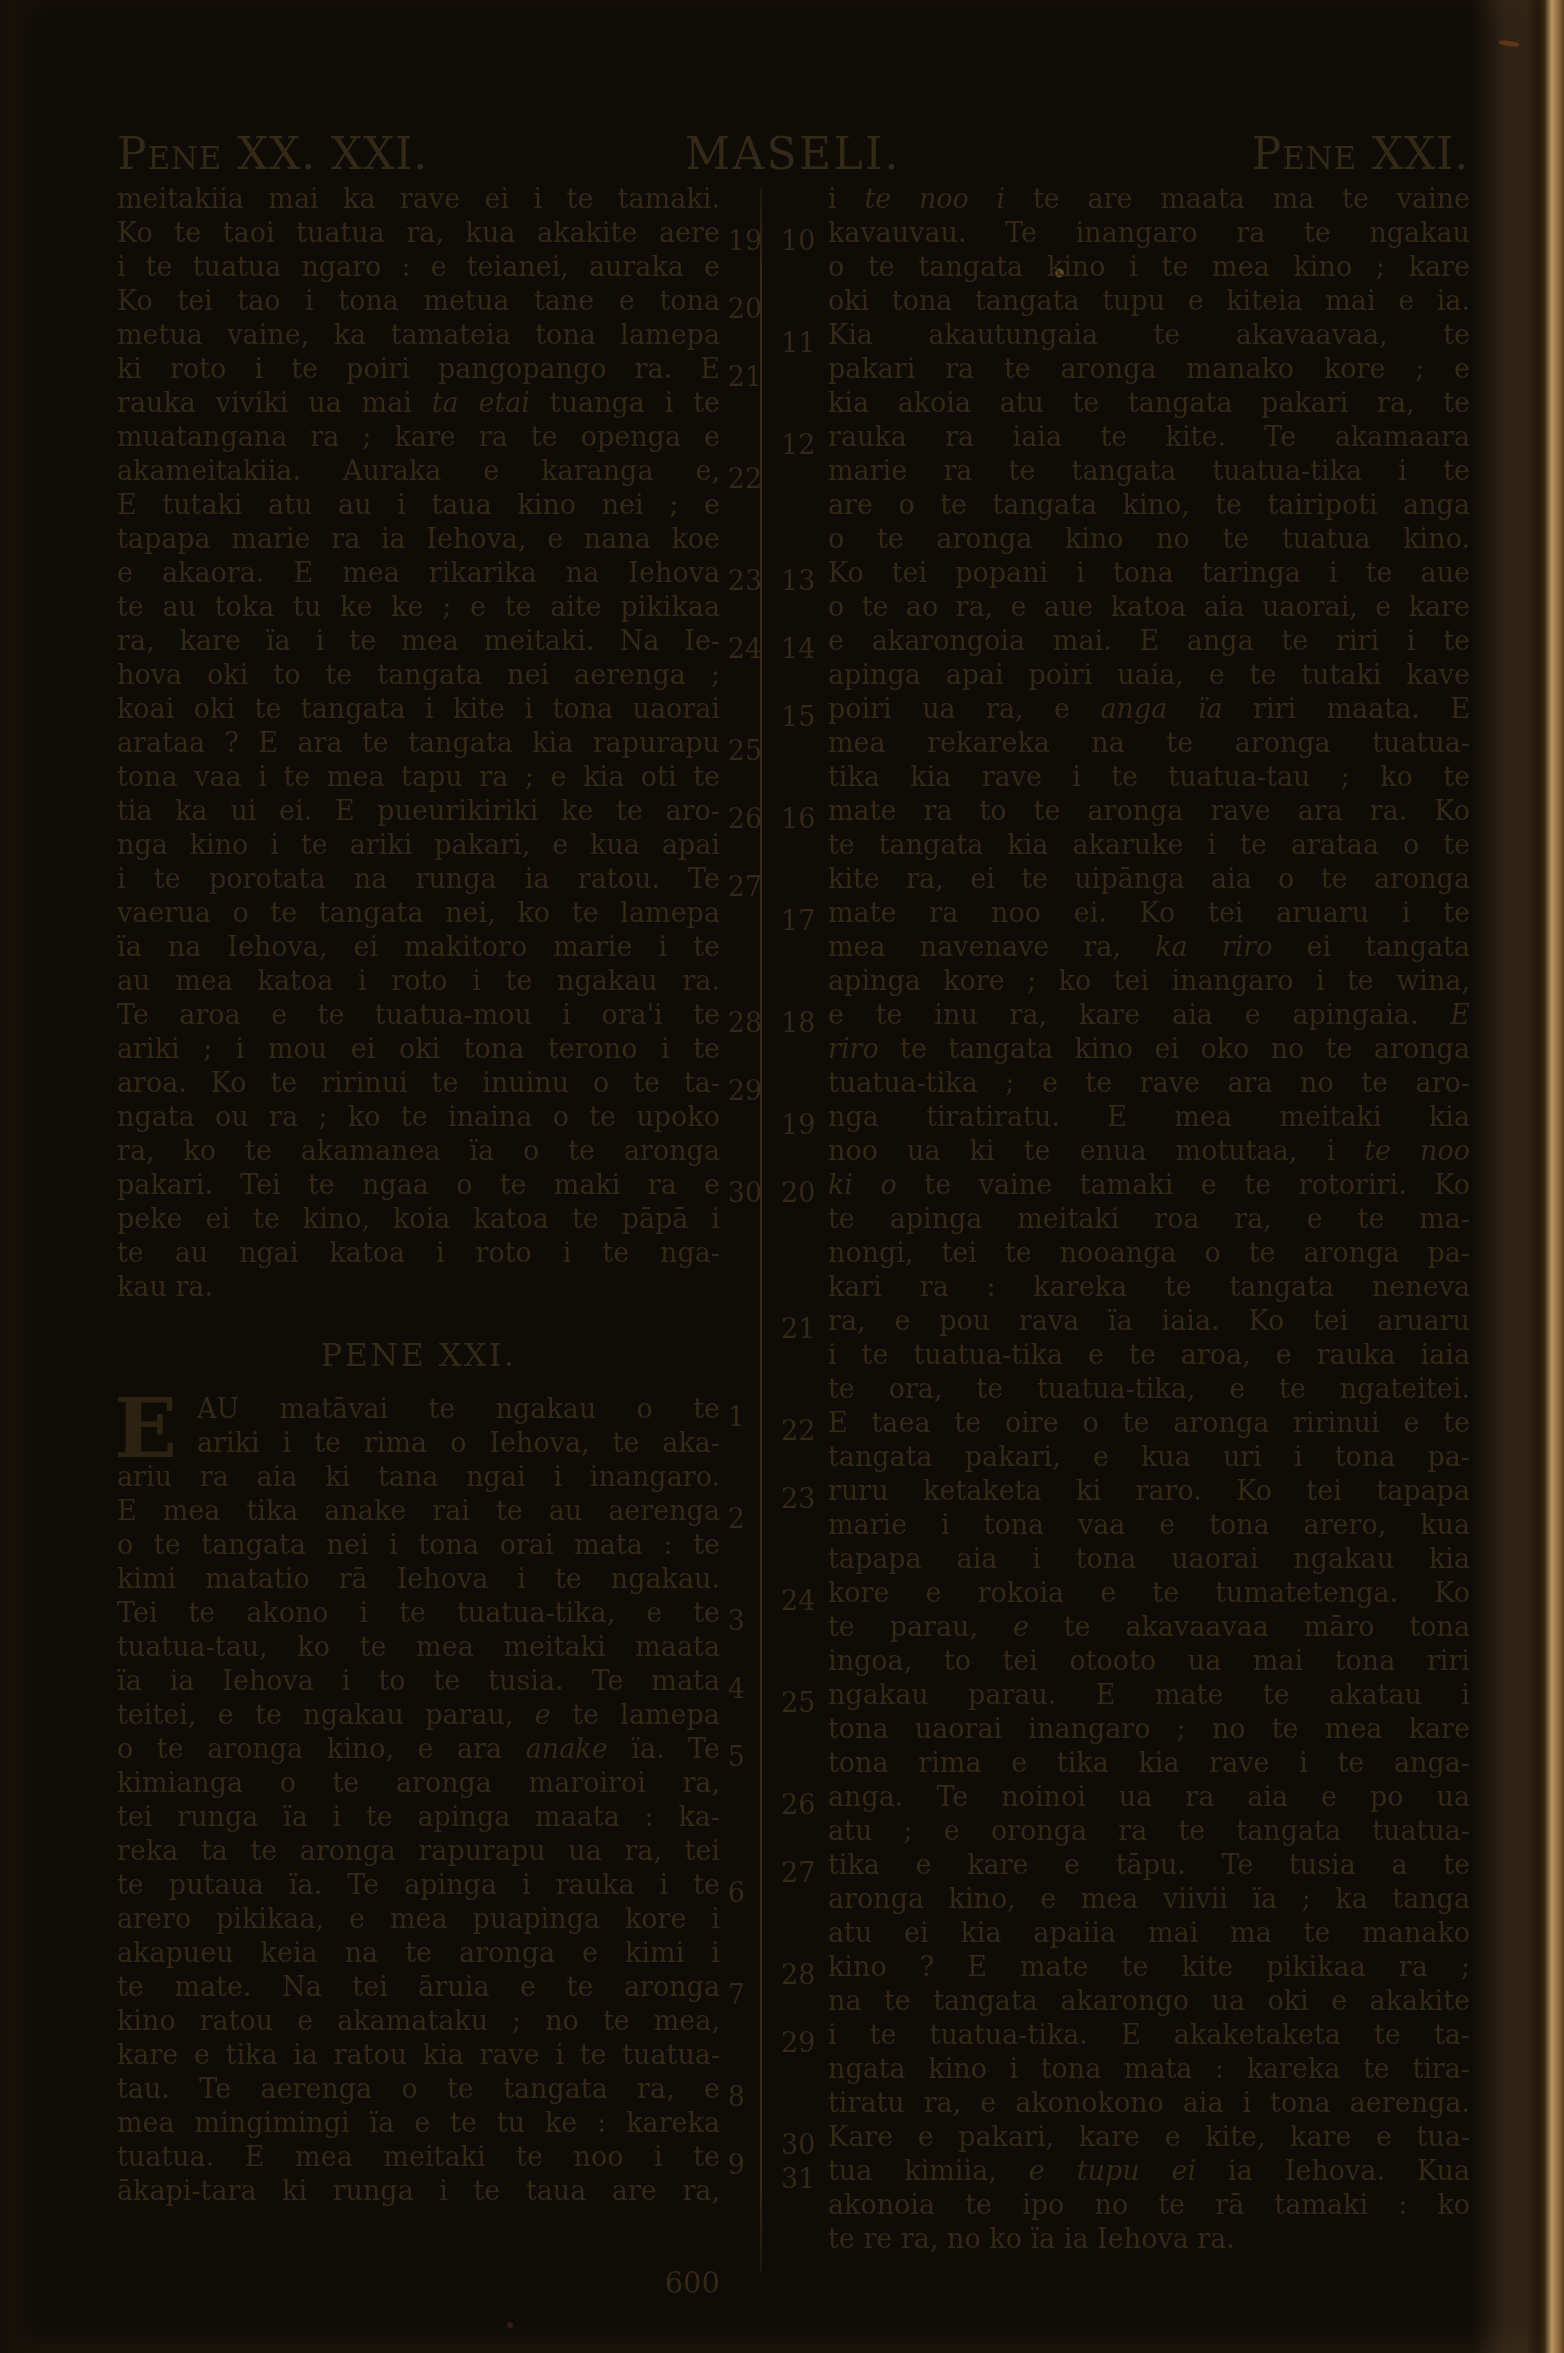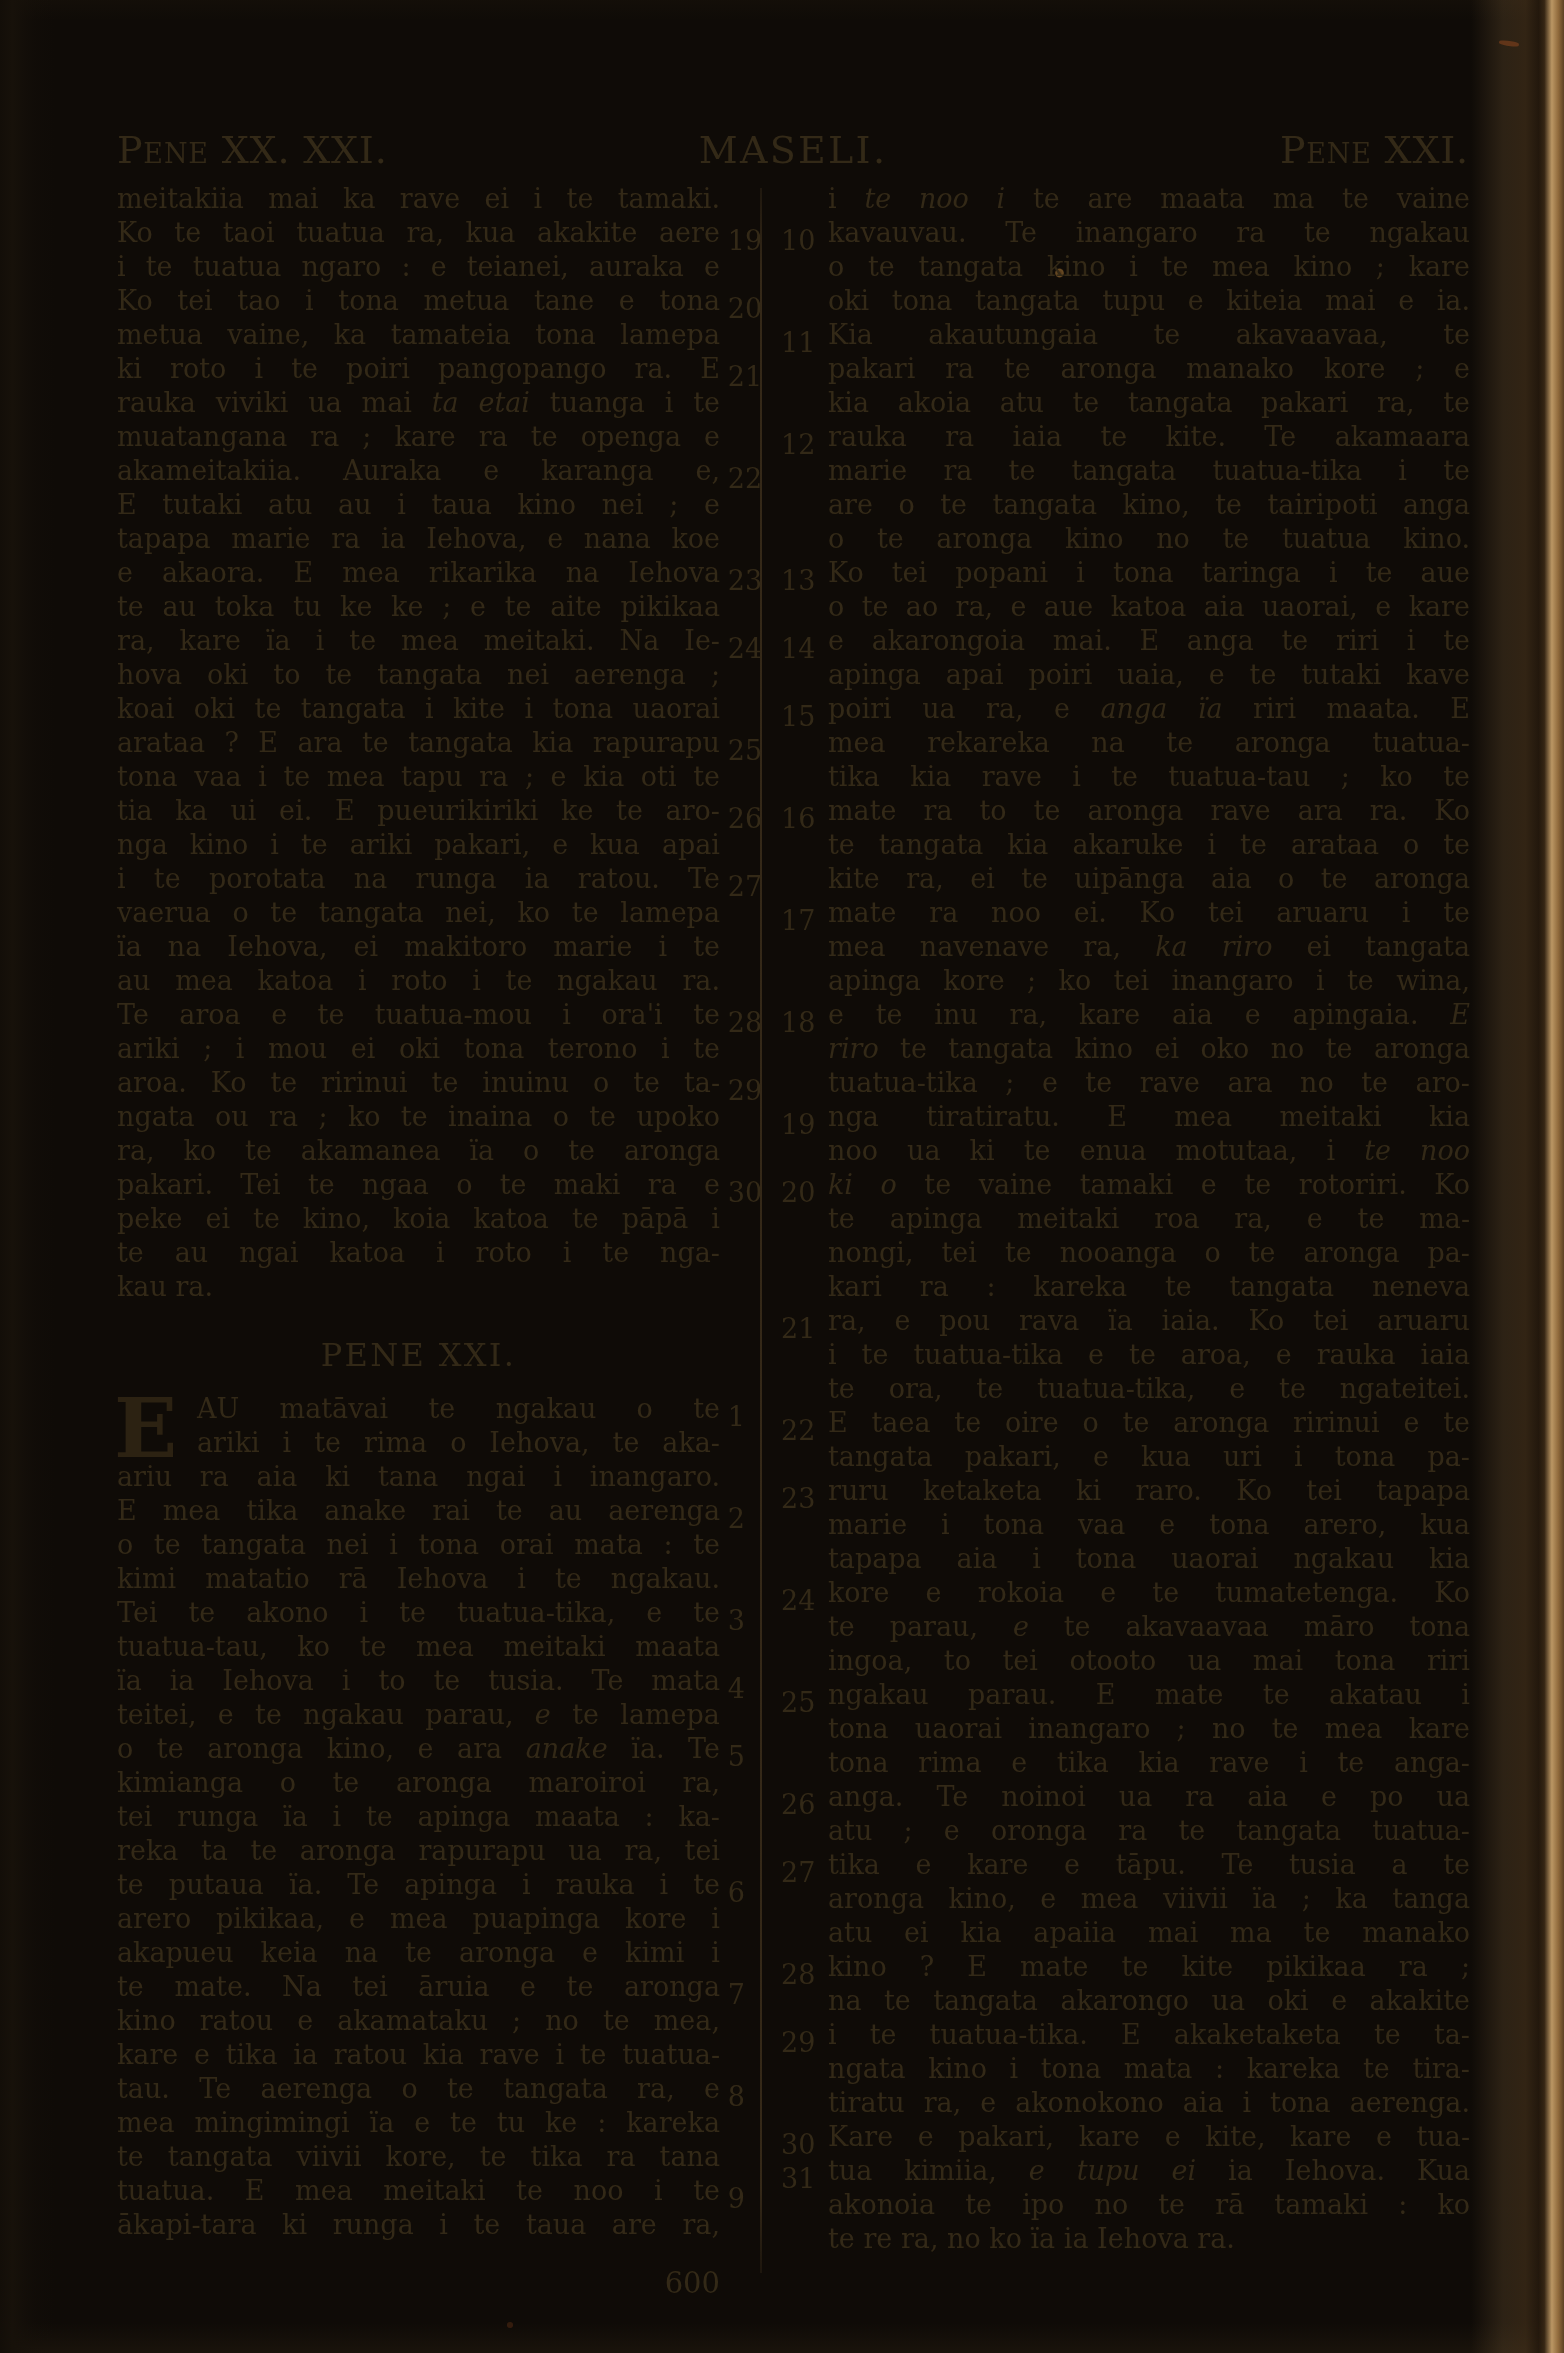--- a/index.html
+++ b/index.html
@@ -25,21 +25,21 @@
   .edge-bottom{position:absolute;left:0;bottom:0;width:100%;height:31px;
     background:linear-gradient(to top,rgba(60,45,25,.25),rgba(60,45,25,0));}
   .speck1{position:absolute;left:1055px;top:268px;width:8.6px;height:10.2px;border-radius:50%;
     background:radial-gradient(circle,#4a3116 0%,#6b4c24 55%,rgba(107,76,36,0) 75%);}
   .speck2{position:absolute;left:1499px;top:41px;width:20.3px;height:4.7px;border-radius:40%;
     background:rgba(140,70,30,.55);transform:rotate(8deg);}
   .speck3{position:absolute;left:507px;top:2322px;width:5.5px;height:5.5px;border-radius:50%;
     background:rgba(120,60,25,.35);}
 
   
-  .running-head{position:absolute;top:128px;left:117px;width:1352px;height:42px;font-size:38px;}
+  .running-head{position:absolute;top:128px;left:117px;width:1352px;height:42px;font-size:44px;}
   .rh-left{position:absolute;left:0;top:0;font-variant-caps:small-caps;letter-spacing:0.8px;}
   .rh-center{position:absolute;left:0;right:0;text-align:center;top:0;letter-spacing:2.3px;}
   .rh-right{position:absolute;right:0;top:0;font-variant-caps:small-caps;letter-spacing:0.8px;}
 
   
   .divider{position:absolute;left:760px;top:188px;width:1.6px;height:2085px;
     background:linear-gradient(to bottom,rgba(62,48,28,.35),rgba(62,48,28,.8) 4%,rgba(62,48,28,.8) 96%,rgba(62,48,28,.3));}
 
   
   .col{position:absolute;top:182px;font-size:27px;}
@@ -134,21 +134,20 @@
         <div class="line">tei runga ïa i te apinga maata :  ka-</div>
         <div class="line">reka ta te aronga rapurapu ua ra, tei</div>
         <div class="line">te putaua ïa.  Te apinga i rauka i te<span class="vnum">6</span></div>
         <div class="line">arero pikikaa, e mea puapinga kore i</div>
         <div class="line">akapueu keia na te aronga e kimi i</div>
         <div class="line">te mate.  Na tei āruia e te aronga<span class="vnum">7</span></div>
         <div class="line">kino ratou e akamataku ;  no te mea,</div>
         <div class="line">kare e tika ia ratou kia rave i te tuatua-</div>
         <div class="line">tau.  Te aerenga o te tangata ra, e<span class="vnum">8</span></div>
         <div class="line">mea mingimingi ïa e te tu ke :  kareka</div>
-        <div class="line">te tangata viivii kore, te tika ra tana</div>
         <div class="line">tuatua.  E mea meitaki te noo i te<span class="vnum">9</span></div>
         <div class="line">ākapi-tara ki runga i te taua are ra,</div>
       </div>
     </div>
   <div class="col col-right" id="col-right">
       <div class="line">i <i>te noo i</i> te are maata ma te vaine</div>
       <div class="line">kavauvau.  Te inangaro ra te ngakau<span class="vnum">10</span></div>
       <div class="line">o te tangata kino i te mea kino ;  kare</div>
       <div class="line">oki tona tangata tupu e kiteia mai e ia.</div>
       <div class="line">Kia akautungaia te akavaavaa, te<span class="vnum">11</span></div>

